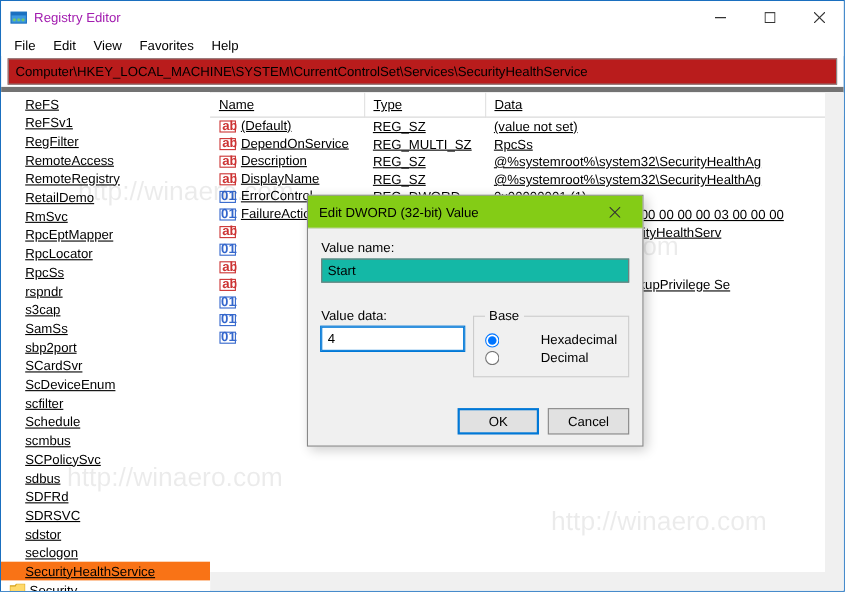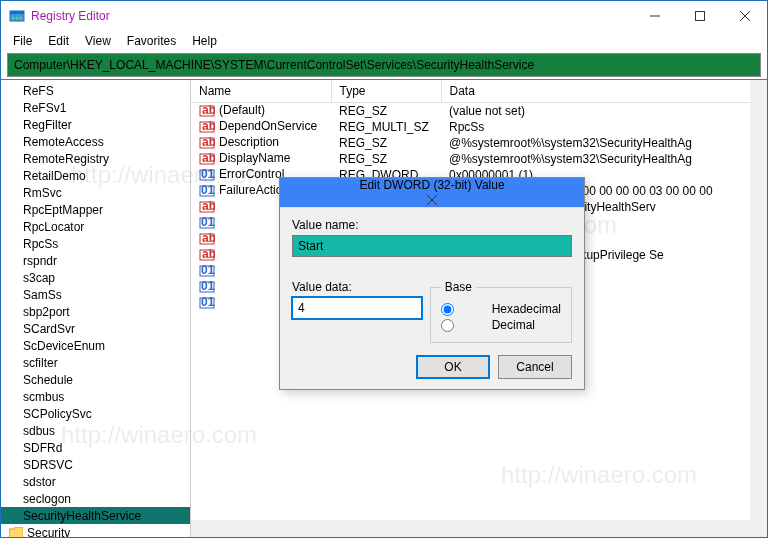--- a/index.html
+++ b/index.html
@@ -3,51 +3,51 @@
 <meta charset="utf-8">
 <style>
 * { box-sizing: border-box; margin: 0; padding: 0; font-family: "Segoe UI", Tahoma, sans-serif; font-size: 12px; }
 body { background: #fff; width: 768px; height: 538px; overflow: hidden; border: 1px solid #1a6fbf; position: relative; }
 .titlebar { height: 30px; display: flex; align-items: center; padding: 0 0 0 8px; background: #fff; }
 .titlebar .app-icon { width: 16px; height: 16px; margin-right: 6px; }
 .titlebar .title { flex: 1; color: #a21caf; }
 .winbtn { width: 45px; height: 30px; display: flex; align-items: center; justify-content: center; color: #555; }
 .menubar { height: 20px; display: flex; align-items: center; padding: 0 4px; background: #fff; }
 .menubar span { padding: 1px 8px; }
-.addrbar { height: 24px; border: 1px solid #888; margin: 2px 6px; display: flex; align-items: center; padding: 0 6px; background: #15803d; }
-.content { display: flex; height: calc(100% - 30px - 20px - 28px); border-top: 1px solid #737373; }
+.addrbar { height: 24px; border: 1px solid #888; margin: 2px 6px; display: flex; align-items: center; padding: 0 6px; background: #b91c1c; }
+.content { display: flex; height: calc(100% - 30px - 20px - 28px); border-top: 5px solid #737373; text-decoration: underline; }
 .tree { width: 190px; border-right: 1px solid #ccc; overflow-y: scroll; overflow-x: scroll; background: #fff; }
 .tree-inner { padding: 2px 0; min-width: 220px; }
 .tree-item { display: flex; align-items: center; height: 17px; padding-left: 22px; white-space: nowrap; }
-.tree-item.sel { background: #0f766e; }
+.tree-item.sel { background: #f97316; }
 .tree-item.folder { padding-left: 8px; }
 .folder-icon { width: 14px; height: 12px; margin-right: 4px; }
 .regvals { flex: 1; overflow: hidden; background: #fff; position: relative; }
 .regvals table { width: 100%; border-collapse: collapse; }
 .regvals th { text-align: left; font-weight: 400; padding: 4px 8px; border-right: 1px solid #e0e0e0; border-bottom: 1px solid #e0e0e0; background: #fff; }
 .regvals td { padding: 0 8px; white-space: nowrap; }
 .val-icon { display: inline-block; width: 16px; height: 16px; vertical-align: middle; margin-right: 4px; }
 .scroll-right { position: absolute; right: 0; top: 0; width: 17px; height: 100%; background: #f0f0f0; }
 .scroll-bottom { position: absolute; bottom: 0; left: 0; width: 100%; height: 17px; background: #f0f0f0; }
 
 .dialog { position: absolute; left: 278px; top: 176px; width: 306px; background: #f0f0f0; border: 1px solid #888; box-shadow: 3px 3px 10px rgba(0,0,0,0.2); }
-.dlg-title { height: 30px; display: flex; align-items: center; padding: 0 10px; background: #3b82f6; border-bottom: 1px solid #ddd; flex-direction: column; }
+.dlg-title { height: 30px; display: flex; align-items: center; padding: 0 10px; background: #84cc16; border-bottom: 1px solid #ddd; }
 .dlg-title span { flex: 1; }
 .dlg-close { width: 30px; height: 30px; display: flex; align-items: center; justify-content: center; }
 .dlg-body { padding: 10px 12px; }
 .dlg-label { margin-bottom: 3px; }
 .dlg-input { width: 100%; border: 1px solid #7a7a7a; padding: 3px 5px; background: #fff; }
 .dlg-input[readonly] { background: #14b8a6; }
 .dlg-row { display: flex; margin-top: 23px; }
 .dlg-col-left { width: 150px; }
 .dlg-fieldset { border: 1px solid #ccc; padding: 6px 10px 8px; margin-left: 8px; flex: 1; }
 .dlg-fieldset legend { padding: 0 4px; }
 .dlg-radio { display: flex; align-items: center; margin: 2px 0; gap: 32px; }
 .dlg-radio input { margin-right: 6px; }
-.dlg-btns { display: flex; justify-content: flex-end; gap: 8px; margin-top: 12px; }
+.dlg-btns { display: flex; justify-content: flex-end; gap: 8px; margin-top: 28px; }
 .dlg-btn { min-width: 74px; padding: 3px 10px; border: 1px solid #888; background: #e1e1e1; text-align: center; }
 .dlg-btn.primary { border: 2px solid #0078d7; background: #e1e1e1; }
 
 .watermark { position: absolute; color: rgba(0,0,0,0.08); font-size: 24px; pointer-events: none; white-space: nowrap; }
 ::-webkit-scrollbar { width: 17px; height: 17px; }
 ::-webkit-scrollbar-track { background: #f0f0f0; }
 ::-webkit-scrollbar-thumb { background: #c0c0c0; }
 </style>
 </head>
 <body>

